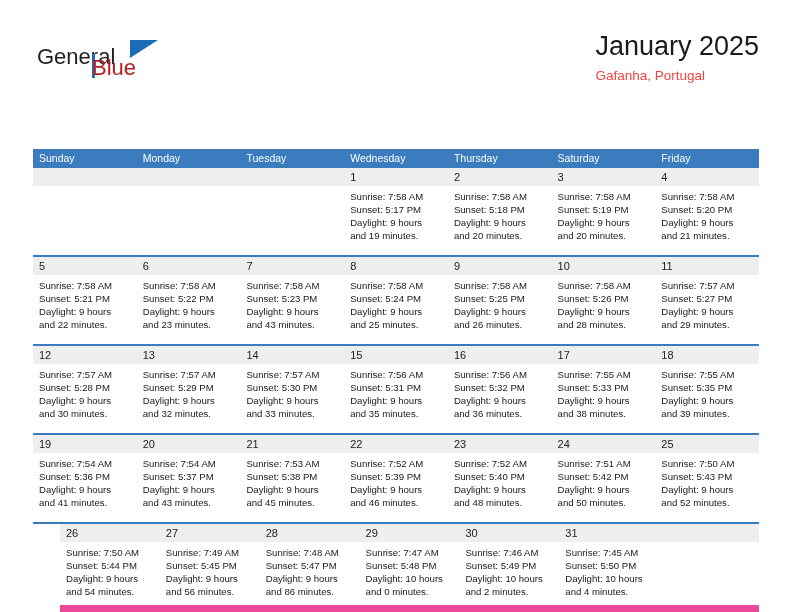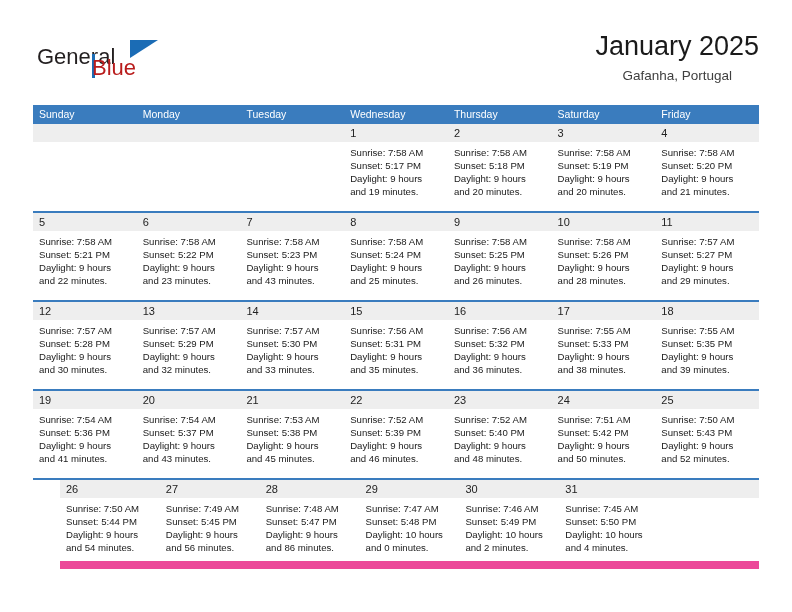--- a/index.html
+++ b/index.html
@@ -67,49 +67,50 @@
     left: 59px;
     top: 24px;
     width: 3px;
     height: 24px;
     background: #1b6cb5;
   }
   .title-block {
     position: absolute;
     right: 0;
     top: 0;
-    text-align: center;
+    text-align: left;
   }
   .cal-title {
     font-size: 27px;
     color: #1a1a1a;
     line-height: 32px;
     white-space: nowrap;
     font-weight: normal;
     margin: 0;
   }
   .cal-subtitle {
     font-size: 13.5px;
-    color: #404040;
+    color: #ef4444;
     line-height: 20px;
     margin-top: 4px;
     white-space: nowrap;
   }
 
   
   .calendar {
     position: absolute;
     left: 33px;
     top: 105px;
     width: 726px;
   }
   .weekday-row {
     display: flex;
     background: #3a7cbe;
     height: 19px;
+    margin-top: 44px;
   }
   .weekday-cell {
     flex: 1 1 0;
     color: #ffffff;
     font-size: 10.5px;
     line-height: 19px;
     padding-left: 6px;
     box-sizing: border-box;
     white-space: nowrap;
     overflow: hidden;

